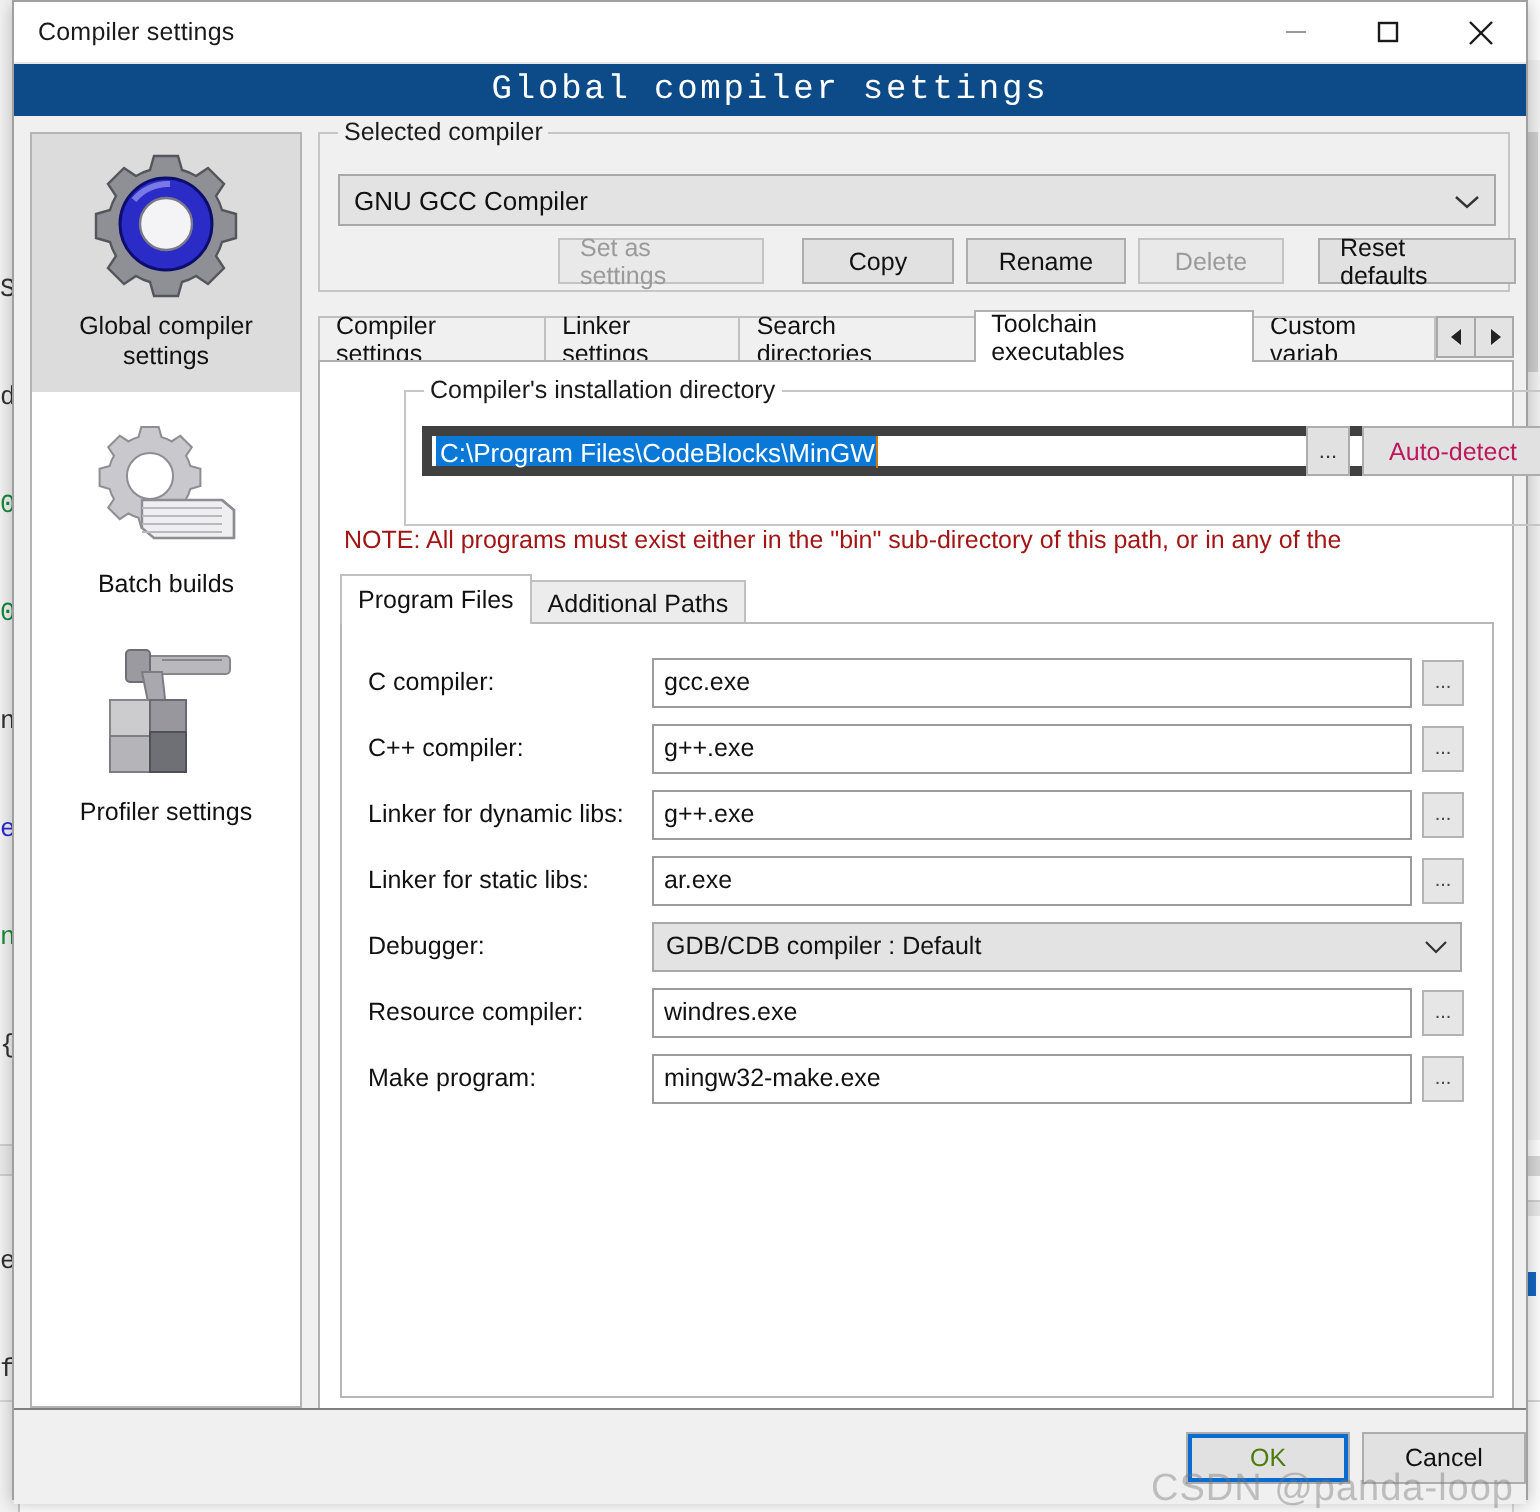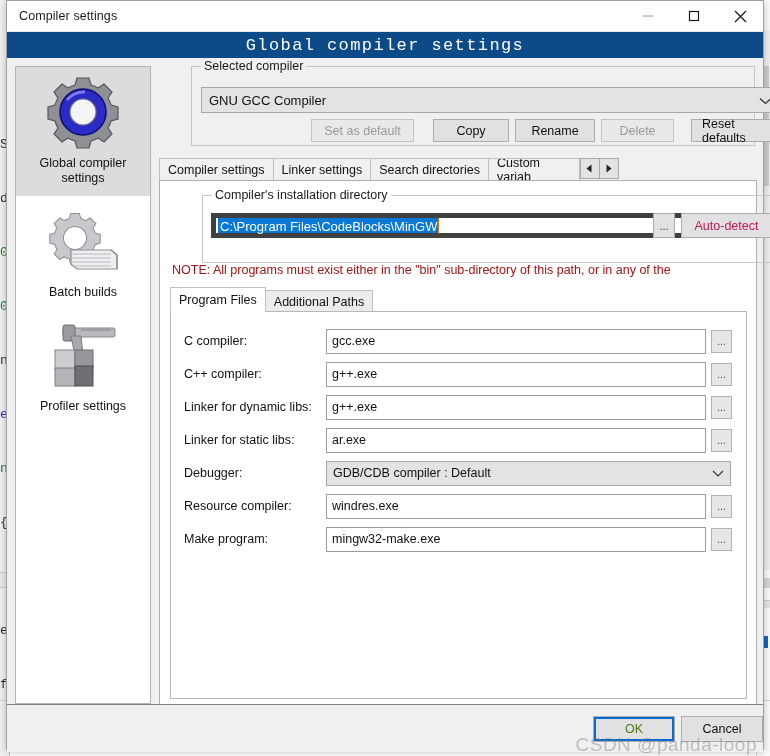--- a/index.html
+++ b/index.html
@@ -113,21 +113,21 @@
     display: flex; flex-direction: column; align-items: center;
     padding: 8px 4px 10px 4px;
   }
   .nav-item.sel { background: #dcdcdc; }
   .nav-ico { width: 92px; height: 78px; display: flex; align-items: center; justify-content: center; }
   .nav-lbl {
     font-size: 12.5px; color: #111; text-align: center; line-height: 15px; margin-top: 3px;
   }
 
   
-  #pane { flex: 1 1 auto; margin-left: 8px; position: relative; padding-left: 32px; }
+  #pane { flex: 1 1 auto; margin-left: 8px; position: relative; }
 
   .grp {
     position: relative; border: 1px solid #c6c6c6; border-radius: 0;
   }
   .grp > .cap {
     position: absolute; top: -8px; left: 9px; background: #f0f0f0;
     padding: 0 3px; font-size: 12.5px; color: #1a1a1a;
   }
 
   #grp-sel { height: 80px; }
@@ -410,32 +410,33 @@
         <div id="sel-combo">
           <span>GNU GCC Compiler</span>
           <span class="arrow">
             <svg width="13" height="8" viewBox="0 0 13 8">
                 <polyline points="1,1.5 6.5,6.5 12,1.5" fill="none" stroke="#333" stroke-width="1.2"></polyline>
               </svg>
           </span>
         </div>
 
         <div class="btnrow">
-          <div class="btn dis" id="b-setdef">Set as default</div>
+          <div class="btn dis" id="b-setdef">Set as settings</div>
           <div class="btn" id="b-copy">Copy</div>
           <div class="btn" id="b-rename">Rename</div>
           <div class="btn dis" id="b-delete">Delete</div>
           <div class="btn" id="b-reset">Reset defaults</div>
         </div>
       </div>
 
       <div id="tabstrip">
         <div class="tab">Compiler settings</div>
         <div class="tab">Linker settings</div>
         <div class="tab">Search directories</div>
+        <div class="tab active">Toolchain executables</div>
         <div class="tab clip">Custom variab</div>
         <div class="tabspin">
           <div class="spinb">
             <svg width="7" height="9" viewBox="0 0 7 9">
                 <polygon points="5.5,0.5 5.5,8.5 0.5,4.5" fill="#222"></polygon>
               </svg>
           </div>
           <div class="spinb">
             <svg width="7" height="9" viewBox="0 0 7 9">
                 <polygon points="1.5,0.5 1.5,8.5 6.5,4.5" fill="#222"></polygon>

